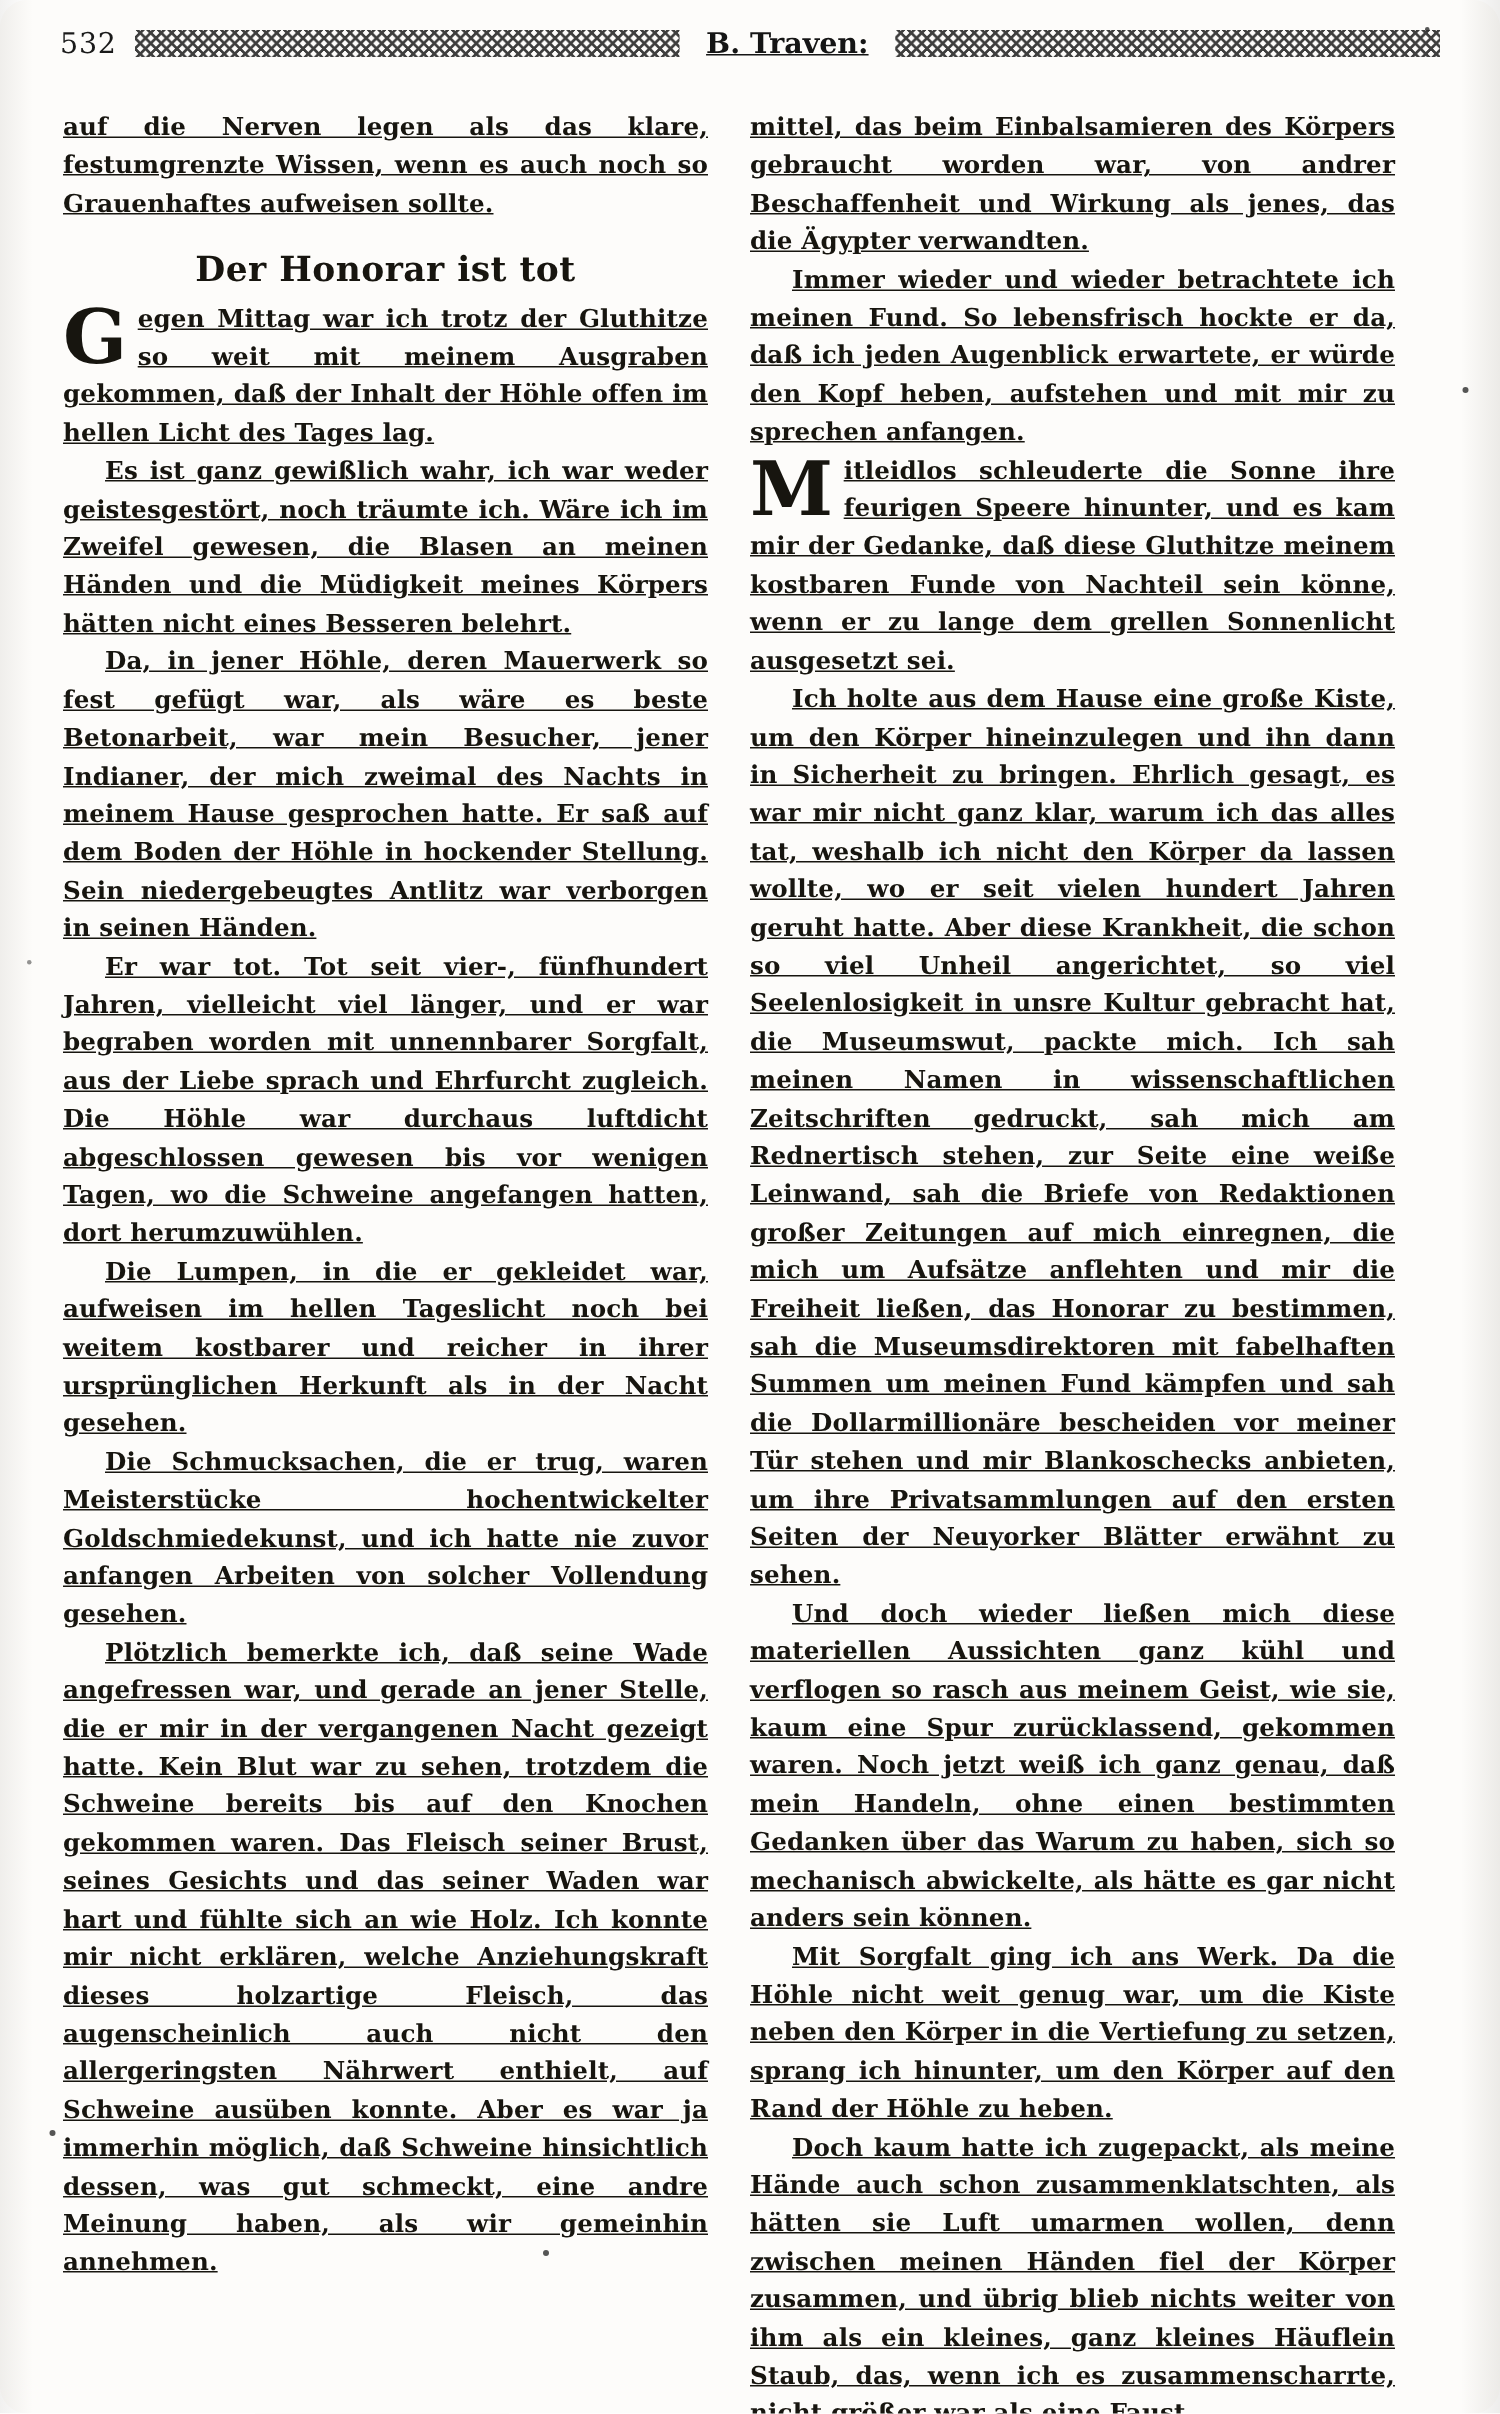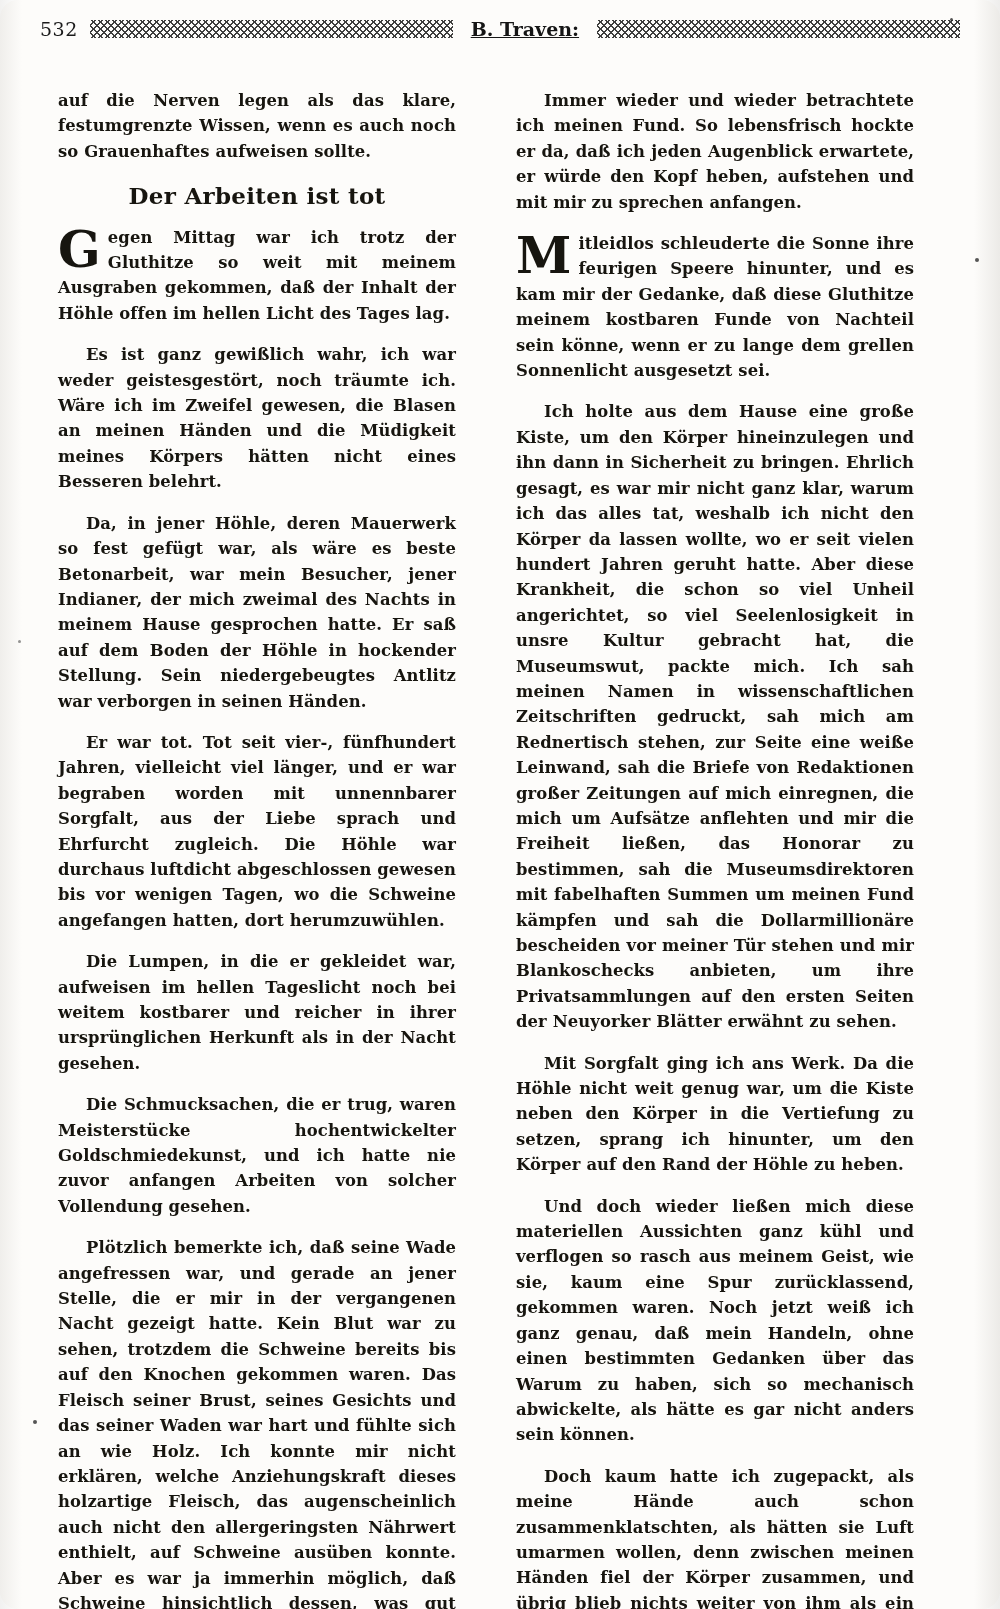--- a/index.html
+++ b/index.html
@@ -70,22 +70,23 @@
     font-size: 16.4px;
     line-height: 25.4px;
     letter-spacing: .1px;
     color: #17150f;
     font-weight: 600;
   }
   .col-left { left: 42px; }
   .col-right { left: 500px; }
 
   p {
-    margin: 16px;
+    margin: 0;
     text-indent: 28px;
+    text-decoration: underline;
   }
   p.noindent { text-indent: 0; }
 
   h2.section-title {
     font-size: 23px;
     font-weight: 600;
     text-align: center;
     margin: 19px 0 7px 0;
     letter-spacing: .3px;
     text-indent: 0;
@@ -138,42 +139,43 @@
   <div class="runhead">
     <div class="folio">532</div>
     <div class="ornament"></div>
     <div class="runhead-title">B. Traven:</div>
     <div class="ornament"></div>
   </div>
 
   <div class="col col-left">
     <p class="noindent">auf die Nerven legen als das klare, festumgrenzte Wissen, wenn es auch noch so Grauenhaftes aufweisen sollte.</p>
 
-    <h2 class="section-title">Der Arbeiten ist tot</h2>
+    <h2 class="section-title">Der Honorar ist tot</h2>
 
     <p class="dropcap-para"><span class="dropcap">G</span><span>egen Mittag war ich trotz der Gluthitze so weit mit meinem Ausgraben gekommen, daß der Inhalt der Höhle offen im hellen Licht des Tages lag.</span></p>
 
     <p>Es ist ganz gewißlich wahr, ich war weder geistesgestört, noch träumte ich. Wäre ich im Zweifel gewesen, die Blasen an meinen Händen und die Müdigkeit meines Körpers hätten nicht eines Besseren belehrt.</p>
     <p>Da, in jener Höhle, deren Mauerwerk so fest gefügt war, als wäre es beste Betonarbeit, war mein Besucher, jener Indianer, der mich zweimal des Nachts in meinem Hause gesprochen hatte. Er saß auf dem Boden der Höhle in hockender Stellung. Sein niedergebeugtes Antlitz war verborgen in seinen Händen.</p>
     <p>Er war tot. Tot seit vier-, fünfhundert Jahren, vielleicht viel länger, und er war begraben worden mit unnennbarer Sorgfalt, aus der Liebe sprach und Ehrfurcht zugleich. Die Höhle war durchaus luftdicht abgeschlossen gewesen bis vor wenigen Tagen, wo die Schweine angefangen hatten, dort herumzuwühlen.</p>
     <p>Die Lumpen, in die er gekleidet war, aufweisen im hellen Tageslicht noch bei weitem kostbarer und reicher in ihrer ursprünglichen Herkunft als in der Nacht gesehen.</p>
     <p>Die Schmucksachen, die er trug, waren Meisterstücke hochentwickelter Goldschmiedekunst, und ich hatte nie zuvor anfangen Arbeiten von solcher Vollendung gesehen.</p>
     <p>Plötzlich bemerkte ich, daß seine Wade angefressen war, und gerade an jener Stelle, die er mir in der vergangenen Nacht gezeigt hatte. Kein Blut war zu sehen, trotzdem die Schweine bereits bis auf den Knochen gekommen waren. Das Fleisch seiner Brust, seines Gesichts und das seiner Waden war hart und fühlte sich an wie Holz. Ich konnte mir nicht erklären, welche Anziehungskraft dieses holzartige Fleisch, das augenscheinlich auch nicht den allergeringsten Nährwert enthielt, auf Schweine ausüben konnte. Aber es war ja immerhin möglich, daß Schweine hinsichtlich dessen, was gut schmeckt, eine andre Meinung haben, als wir gemeinhin annehmen.</p>
 
   </div>
 
   <div class="col col-right">
+    <p class="noindent">mittel, das beim Einbalsamieren des Körpers gebraucht worden war, von andrer Beschaffenheit und Wirkung als jenes, das die Ägypter verwandten.</p>
     <p>Immer wieder und wieder betrachtete ich meinen Fund. So lebensfrisch hockte er da, daß ich jeden Augenblick erwartete, er würde den Kopf heben, aufstehen und mit mir zu sprechen anfangen.</p>
 
 
     <p class="dropcap-para"><span class="dropcap">M</span><span>itleidlos schleuderte die Sonne ihre feurigen Speere hinunter, und es kam mir der Gedanke, daß diese Gluthitze meinem kostbaren Funde von Nachteil sein könne, wenn er zu lange dem grellen Sonnenlicht ausgesetzt sei.</span></p>
 
     <p>Ich holte aus dem Hause eine große Kiste, um den Körper hineinzulegen und ihn dann in Sicherheit zu bringen. Ehrlich gesagt, es war mir nicht ganz klar, warum ich das alles tat, weshalb ich nicht den Körper da lassen wollte, wo er seit vielen hundert Jahren geruht hatte. Aber diese Krankheit, die schon so viel Unheil angerichtet, so viel Seelenlosigkeit in unsre Kultur gebracht hat, die Museumswut, packte mich. Ich sah meinen Namen in wissenschaftlichen Zeitschriften gedruckt, sah mich am Rednertisch stehen, zur Seite eine weiße Leinwand, sah die Briefe von Redaktionen großer Zeitungen auf mich einregnen, die mich um Aufsätze anflehten und mir die Freiheit ließen, das Honorar zu bestimmen, sah die Museumsdirektoren mit fabelhaften Summen um meinen Fund kämpfen und sah die Dollarmillionäre bescheiden vor meiner Tür stehen und mir Blankoschecks anbieten, um ihre Privatsammlungen auf den ersten Seiten der Neuyorker Blätter erwähnt zu sehen.</p>
+    <p>Und doch wieder ließen mich diese materiellen Aussichten ganz kühl und verflogen so rasch aus meinem Geist, wie sie, kaum eine Spur zurücklassend, gekommen waren. Noch jetzt weiß ich ganz genau, daß mein Handeln, ohne einen bestimmten Gedanken über das Warum zu haben, sich so mechanisch abwickelte, als hätte es gar nicht anders sein können.</p>
     <p>Mit Sorgfalt ging ich ans Werk. Da die Höhle nicht weit genug war, um die Kiste neben den Körper in die Vertiefung zu setzen, sprang ich hinunter, um den Körper auf den Rand der Höhle zu heben.</p>
-    <p>Und doch wieder ließen mich diese materiellen Aussichten ganz kühl und verflogen so rasch aus meinem Geist, wie sie, kaum eine Spur zurücklassend, gekommen waren. Noch jetzt weiß ich ganz genau, daß mein Handeln, ohne einen bestimmten Gedanken über das Warum zu haben, sich so mechanisch abwickelte, als hätte es gar nicht anders sein können.</p>
     <p>Doch kaum hatte ich zugepackt, als meine Hände auch schon zusammenklatschten, als hätten sie Luft umarmen wollen, denn zwischen meinen Händen fiel der Körper zusammen, und übrig blieb nichts weiter von ihm als ein kleines, ganz kleines Häuflein Staub, das, wenn ich es zusammenscharrte, nicht größer war als eine Faust.</p>
 
   </div>
 
   <div class="margin-dot" style="left:975px; top:258px;"></div>
   <div class="margin-dot" style="left:33px; top:1420px;"></div>
   <div class="margin-dot" style="left:362px; top:1500px;"></div>
   <div class="margin-dot" style="left:950px; top:18px; width:3px; height:3px;"></div>
   <div class="margin-dot" style="left:18px; top:640px; width:3px; height:3px; opacity:.5;"></div>
 

